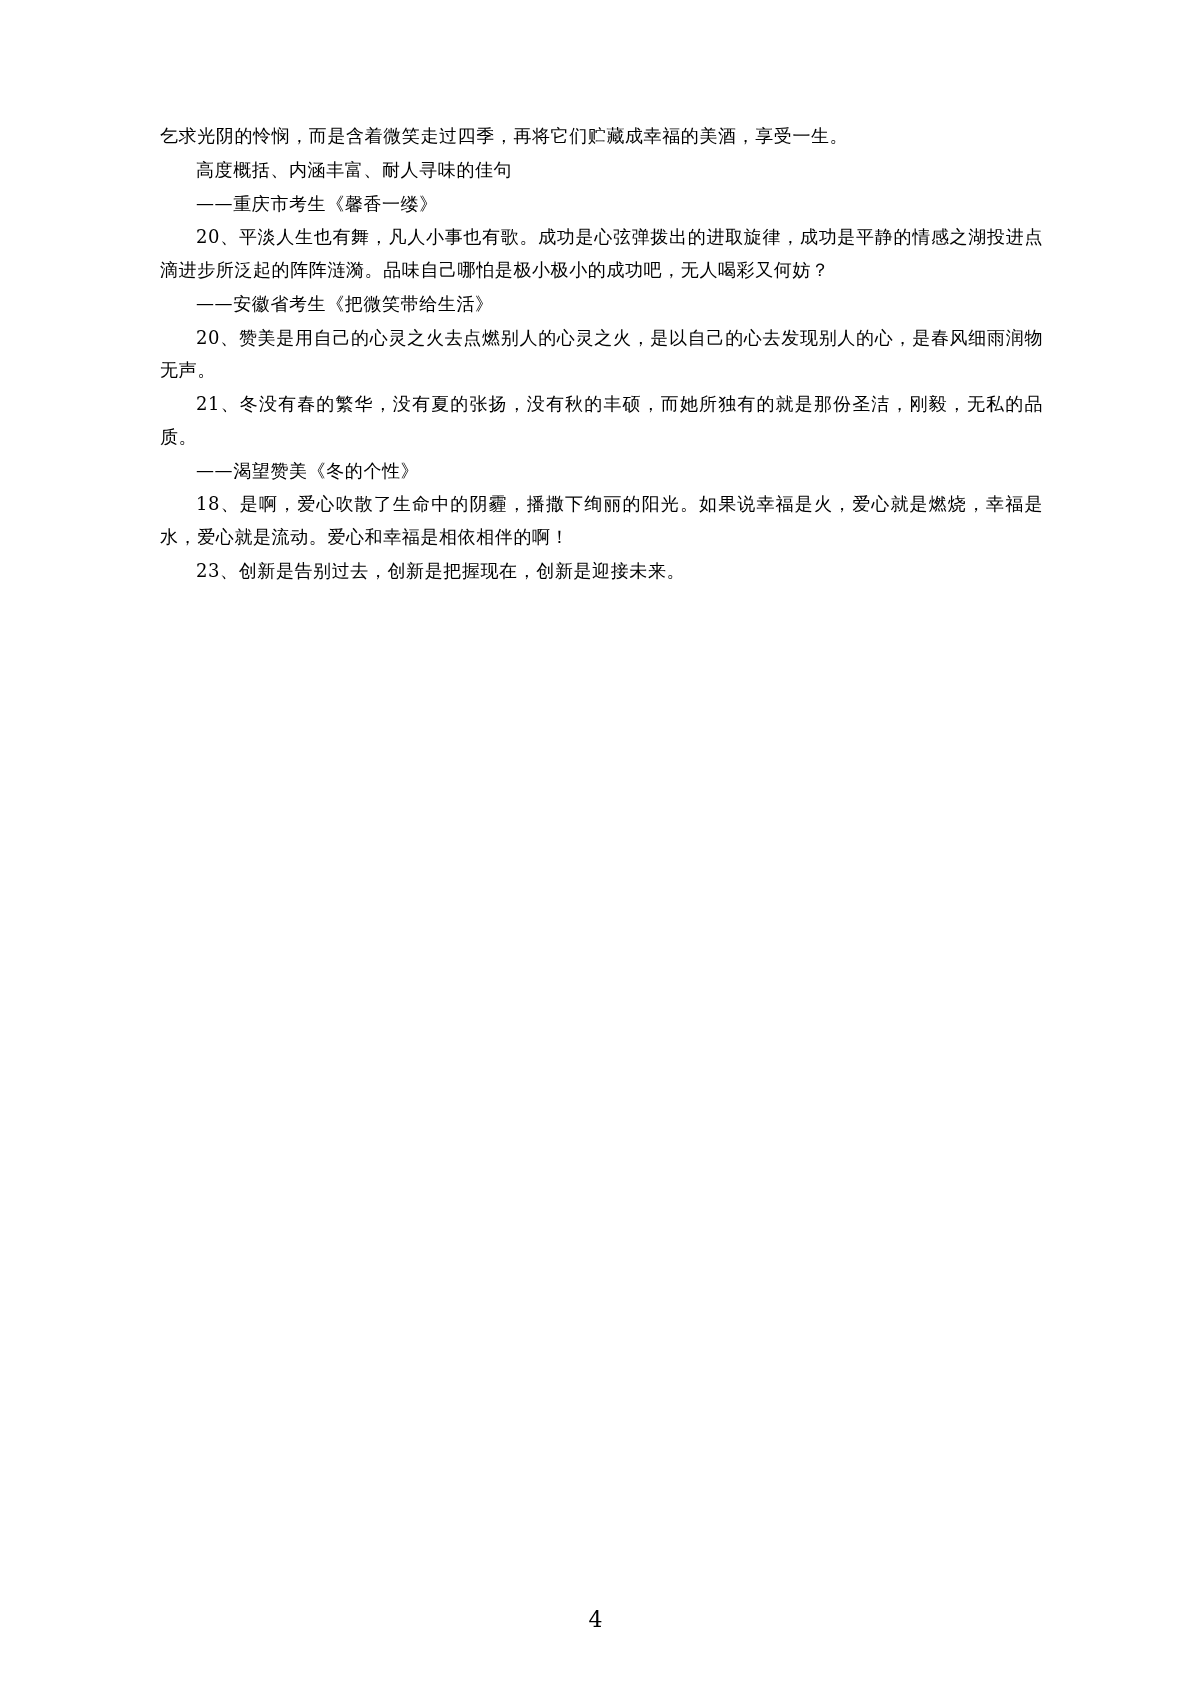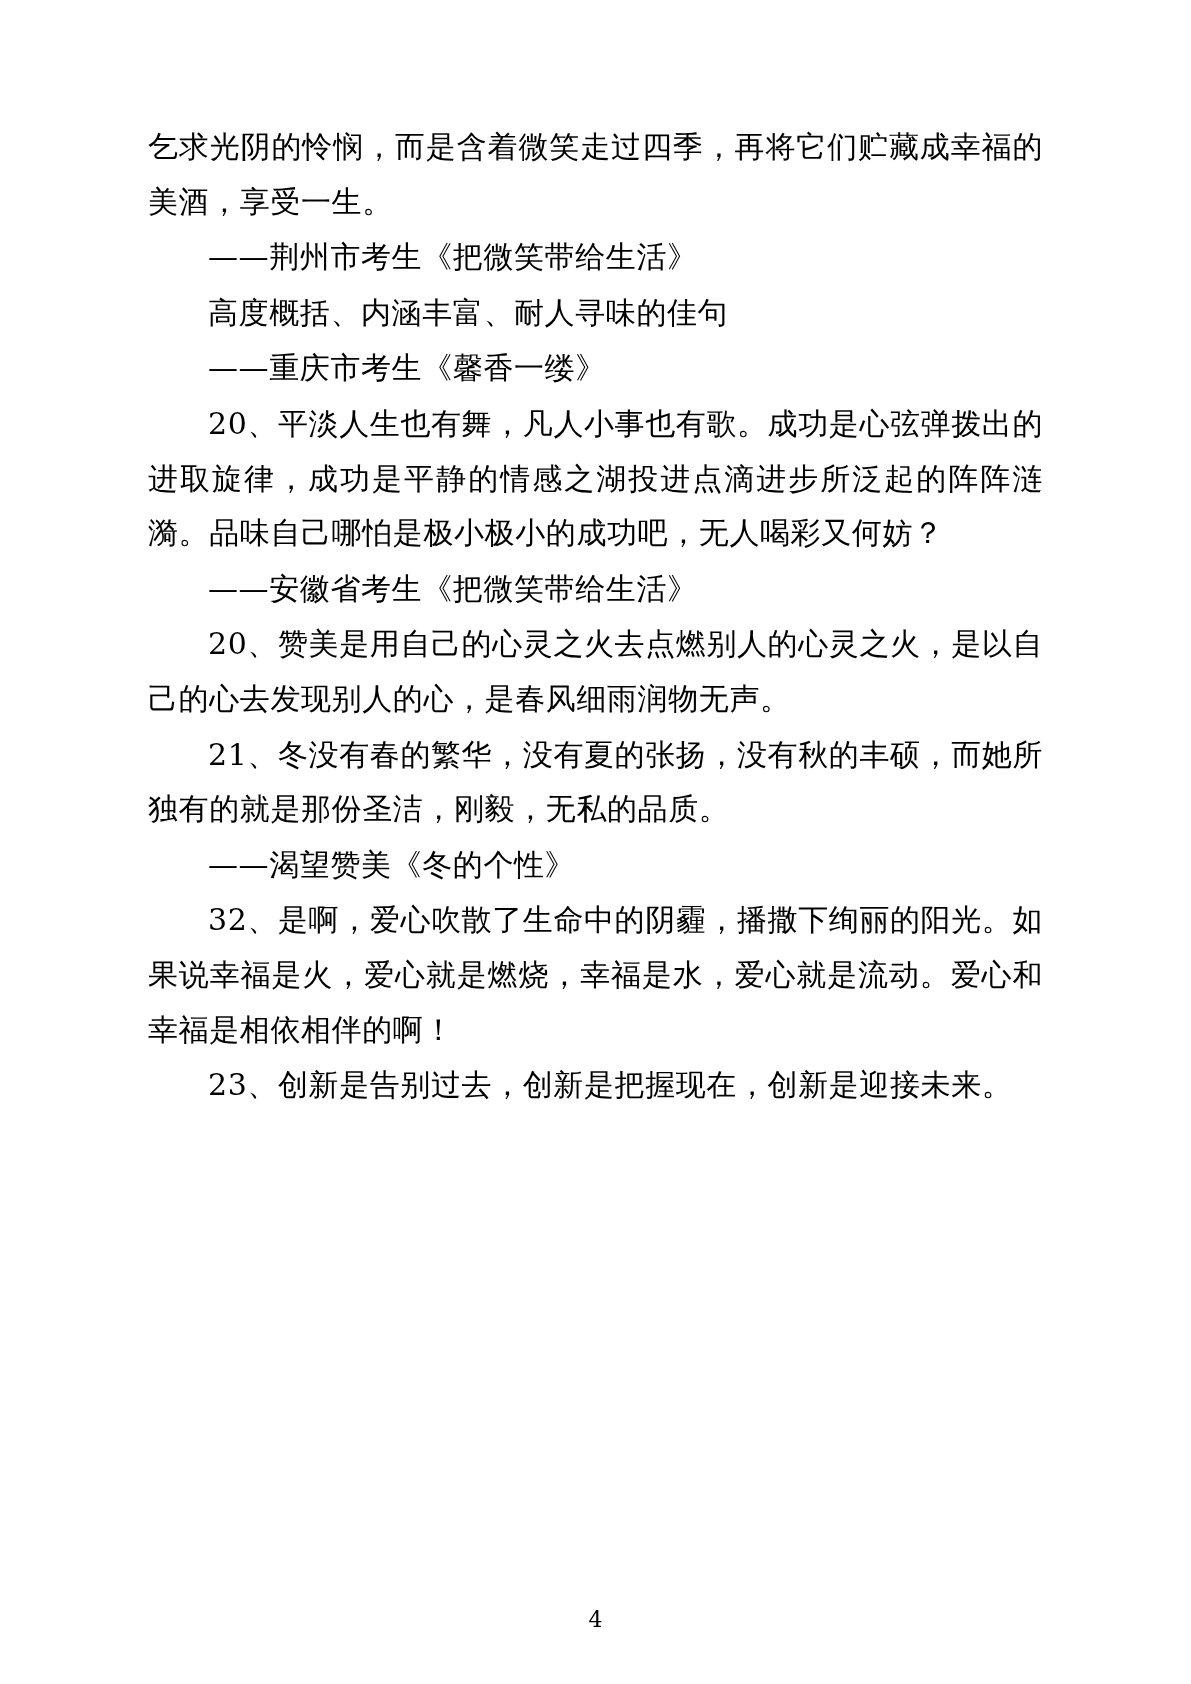--- a/index.html
+++ b/index.html
@@ -16,24 +16,25 @@
     overflow: hidden;
   }
   .page {
     box-sizing: border-box;
     width: 1191px;
     height: 1684px;
     padding: 120px 148px 60px 148px;
     position: relative;
   }
   .doc-body {
-    font-size: 30px;
+    font-size: 18px;
     line-height: 1.82;
     text-align: justify;
     letter-spacing: 0.6px;
+    margin-left: 12px;
   }
   p {
     margin: 0 0 1px 0;
   }
   .para {
     text-indent: 2em;
   }
   .attrib {
     text-indent: 2em;
   }
@@ -46,25 +47,24 @@
     font-size: 22px;
     font-family: "DejaVu Serif", "Liberation Serif", serif;
   }
 </style>
 </head>
 <body>
 
 <div class="page">
   <div class="doc-body">
     <p class="cont">乞求光阴的怜悯，而是含着微笑走过四季，再将它们贮藏成幸福的美酒，享受一生。</p>
-    <p class="attrib">——荆州市考生《把微笑带给生活》</p>
     <p class="para">高度概括、内涵丰富、耐人寻味的佳句</p>
     <p class="attrib">——重庆市考生《馨香一缕》</p>
     <p class="para">20、平淡人生也有舞，凡人小事也有歌。成功是心弦弹拨出的进取旋律，成功是平静的情感之湖投进点滴进步所泛起的阵阵涟漪。品味自己哪怕是极小极小的成功吧，无人喝彩又何妨？</p>
     <p class="attrib">——安徽省考生《把微笑带给生活》</p>
     <p class="para">20、赞美是用自己的心灵之火去点燃别人的心灵之火，是以自己的心去发现别人的心，是春风细雨润物无声。</p>
     <p class="para">21、冬没有春的繁华，没有夏的张扬，没有秋的丰硕，而她所独有的就是那份圣洁，刚毅，无私的品质。</p>
     <p class="attrib">——渴望赞美《冬的个性》</p>
-    <p class="para">32、是啊，爱心吹散了生命中的阴霾，播撒下绚丽的阳光。如果说幸福是火，爱心就是燃烧，幸福是水，爱心就是流动。爱心和幸福是相依相伴的啊！</p>
+    <p class="para">18、是啊，爱心吹散了生命中的阴霾，播撒下绚丽的阳光。如果说幸福是火，爱心就是燃烧，幸福是水，爱心就是流动。爱心和幸福是相依相伴的啊！</p>
     <p class="para">23、创新是告别过去，创新是把握现在，创新是迎接未来。</p>
   </div>
   <div class="page-number">4</div>
 </div>
 
 </body></html>

